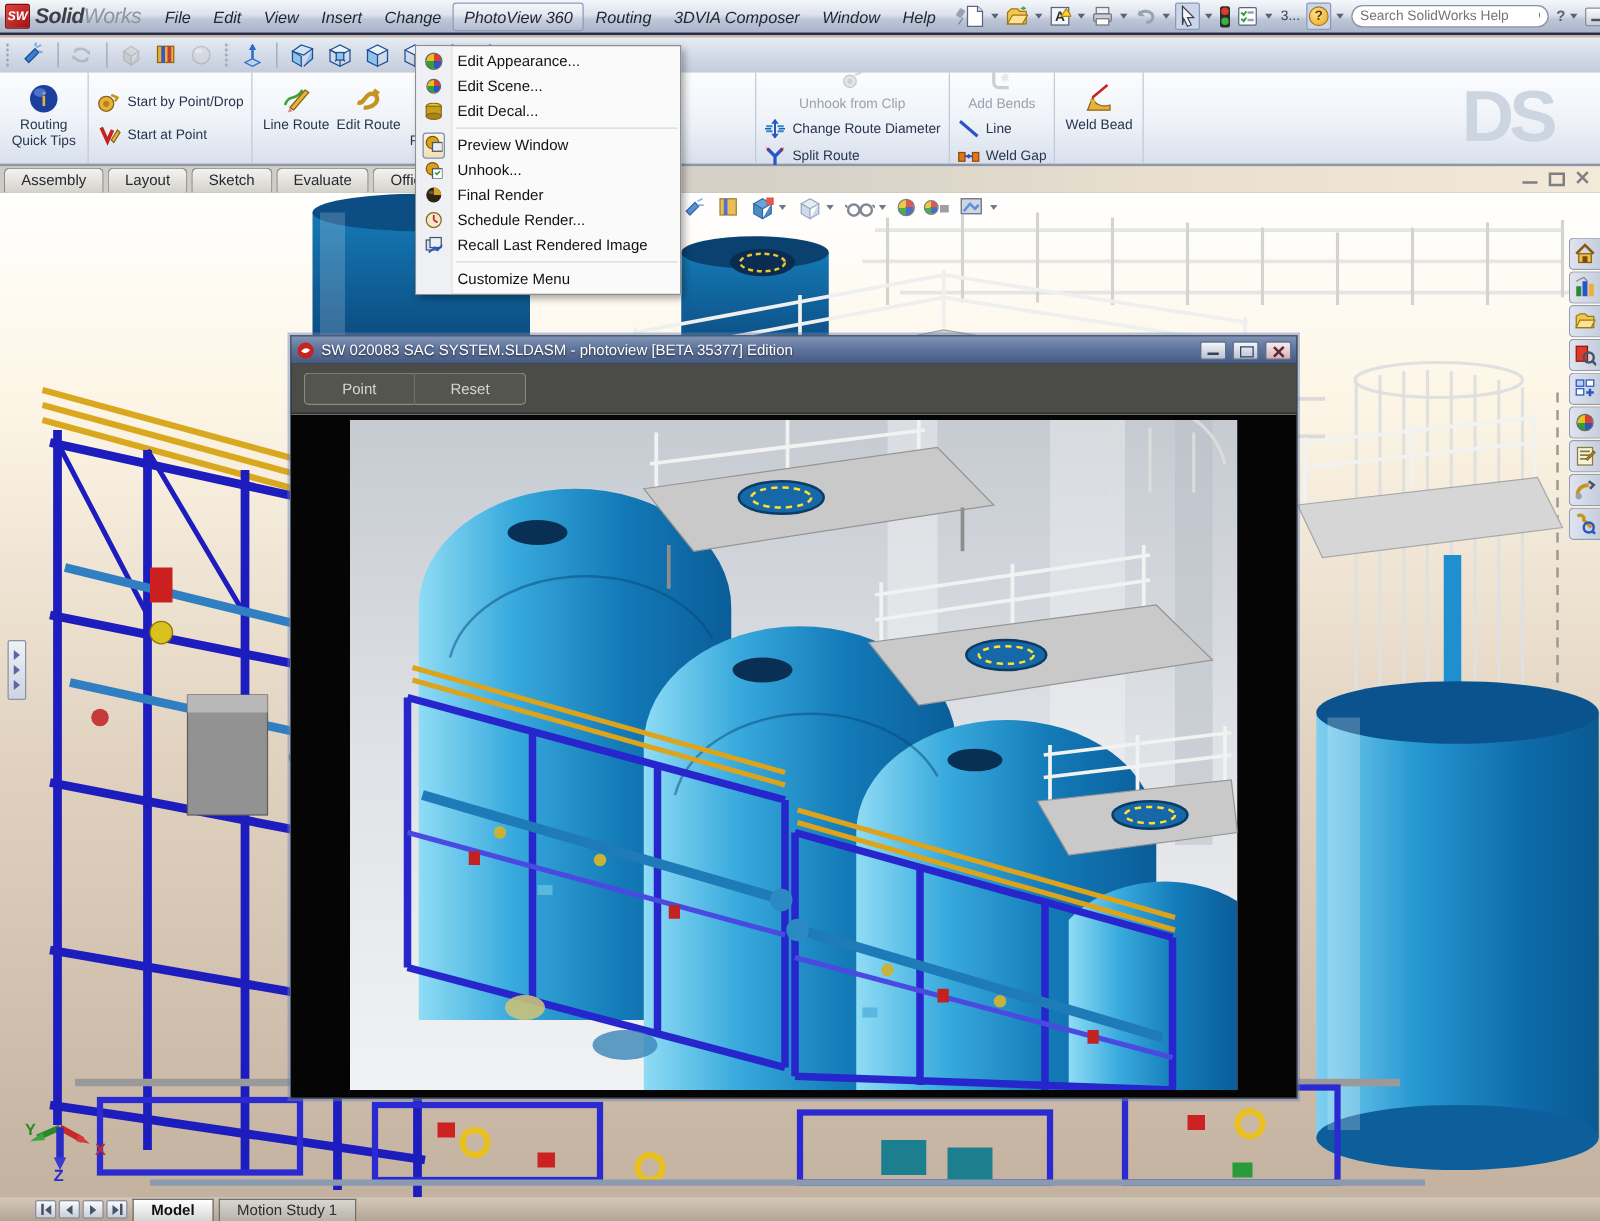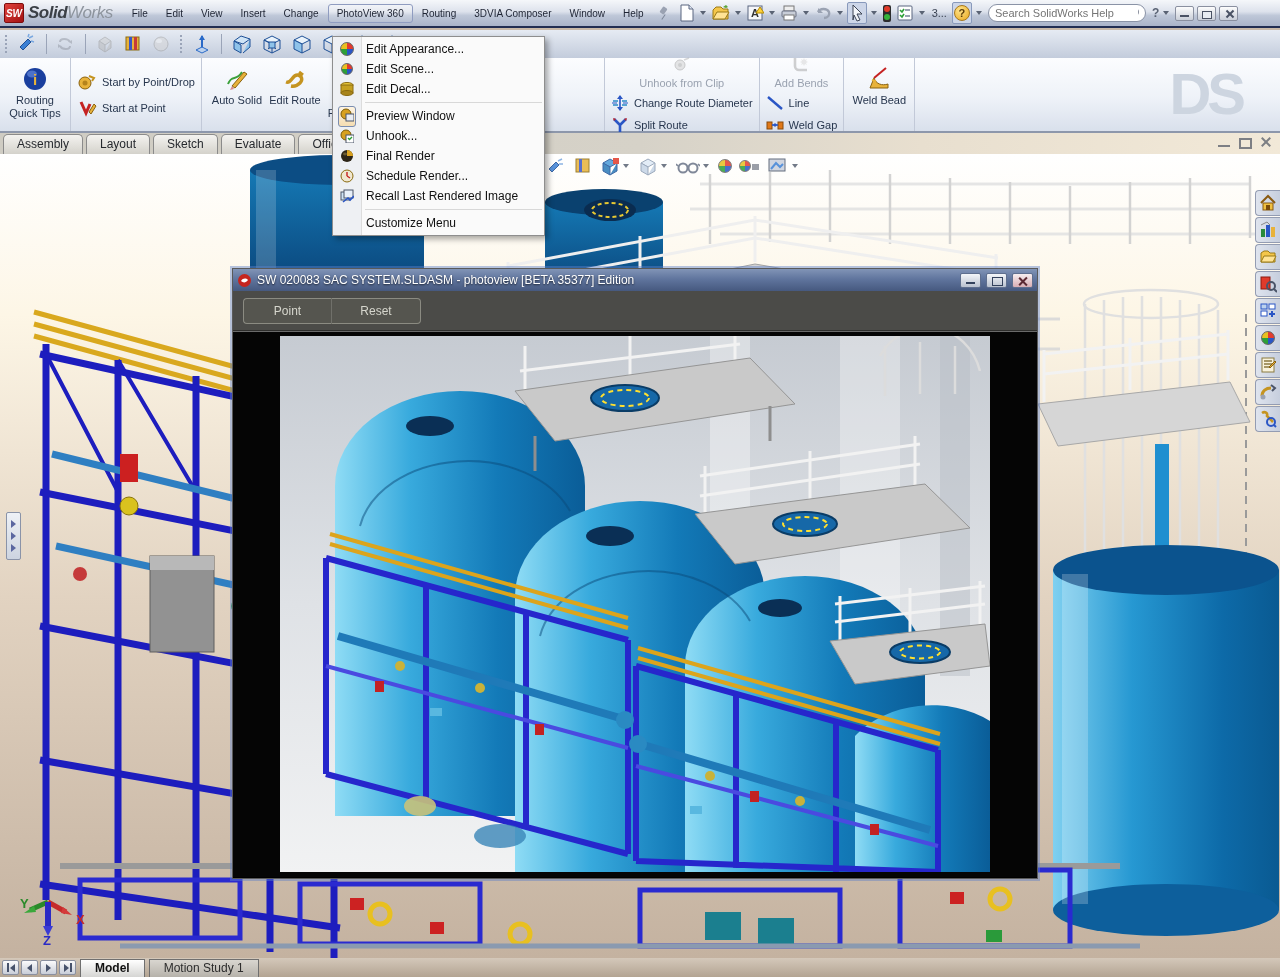--- a/index.html
+++ b/index.html
@@ -10,21 +10,21 @@
   .titlebar { position:absolute; left:0; top:0; width:1280px; height:28px;
     background:linear-gradient(#f5f7fa 0%,#dde2ec 45%,#bec7d8 60%,#aab4c9 100%);
     border-bottom:2px solid #222e52; display:flex; align-items:center; z-index:20; }
   .logo { display:flex; align-items:flex-end; gap:4px; padding:0 10px 0 4px;font-style:italic; }
   .logo-cube { width:20px; height:20px; background:linear-gradient(135deg,#e0423d,#a31212);
     color:#fff; font-weight:bold; font-size:10px; display:flex; align-items:center; justify-content:center;
     border-radius:2px; border:1px solid #7c0d0d; }
   .logo-solid { font-size:17px; font-weight:bold; color:#3b4046; letter-spacing:-0.5px; }
   .logo-works { font-size:17px; color:#8d949d; letter-spacing:-0.5px; }
   .menubar { display:flex; align-items:center; height:100%; }
-  .menu-item { font-size:10px; color:#1e2433; padding:4px 9px; cursor:default; white-space:nowrap; }
+  .menu-item { font-size:13px; color:#1e2433; padding:4px 9px; cursor:default; white-space:nowrap;font-style:italic; }
   .menu-item.active { border:1px solid #8f9cc0; border-radius:3px; background:linear-gradient(#ffffff55,#ffffff11); padding:3px 8px; }
   .pin-icon { width:12px; height:14px; margin:0 4px; position:relative; }
   .pin-icon::before { content:""; position:absolute; left:4px; top:1px; width:5px; height:7px; background:#9aa2b2; border-radius:1px; transform:rotate(35deg); }
   .pin-icon::after { content:""; position:absolute; left:6px; top:8px; width:1px; height:6px; background:#7b8496; transform:rotate(35deg); }
   .quickbar { display:flex; align-items:center; gap:2px; margin-left:4px; }
   .qbtn { display:flex; align-items:center; height:22px; padding:0 1px; border-radius:2px; }
   .qbtn.pressed { border:1px solid #8899bb; background:#cdd6e8; }
   .caret { width:0; height:0; border-left:3px solid transparent; border-right:3px solid transparent; border-top:4px solid #5a6374; margin:0 2px; }
   .searchbox { display:flex; align-items:center; background:#fff; border:1px solid #8a93a6; border-radius:10px;
     height:18px; width:158px; margin:0 4px; padding:0 6px; }
@@ -116,21 +116,21 @@
   .pv-toolbar-btns { display:flex; }
   .pvtb { width:89px; height:26px; background:#55554f; border:1px solid #8b8b82; color:#d6d6cd;
     font-size:12px; font-family:"Liberation Sans",sans-serif; display:flex; align-items:center; justify-content:center; }
   .pvtb.left { border-radius:4px 0 0 4px; border-right:1px solid #70706a; }
   .pvtb.right { border-radius:0 4px 4px 0; border-left:none; }
   .pv-content { height:546px; background:#050505; display:flex; justify-content:center; border-top:1px solid #6a6a6a; }
   .pv-content svg { margin-top:4px; }
 
   
   .bottombar { position:absolute; left:0; top:958px; width:1280px; height:19px;
-    background:linear-gradient(#d4c8ba,#b3a492); display:flex; align-items:center; z-index:20; }
+    background:linear-gradient(#d4c8ba,#b3a492); display:flex; align-items:center; z-index:20;padding-left:26px; }
   .navbtn { width:17px; height:15px; margin-left:2px; background:linear-gradient(#fbfbfc,#c8cdd8); border:1px solid #8a90a0; border-radius:2px;
     display:flex; align-items:center; justify-content:center; position:relative; }
   .tri-l { width:0;height:0;border-top:4px solid transparent;border-bottom:4px solid transparent;border-right:5px solid #47526b; }
   .tri-r { width:0;height:0;border-top:4px solid transparent;border-bottom:4px solid transparent;border-left:5px solid #47526b; }
   .bar-l { width:2px;height:9px;background:#47526b;margin-right:1px; }
   .bar-r { width:2px;height:9px;background:#47526b;margin-left:1px; }
   .btab { font-size:12px; padding:1px 14px 2px; border:1px solid #6f6f6f; border-bottom:none; margin-left:4px; white-space:nowrap; }
   .btab.active { font-weight:bold; background:linear-gradient(#ffffff,#d5d5d3); color:#111; }
   .btab.idle { background:linear-gradient(#d9d6d0,#b6b2aa); color:#2c2c2c; }
 </style>
@@ -359,21 +359,21 @@
         </div>
       </div>
     </div>
     <div class="rgroup">
       <div class="bigbtn">
         <svg width="26" height="26">
             <path d="M4 18c4-10 8-2 14-12" fill="none" stroke="#3aa03a" stroke-width="2"></path>
             <path d="M8 20L20 6l3 2-12 14z" fill="#e8b23a" stroke="#8a6210"></path>
             <path d="M8 20l-2 4 4-1z" fill="#d88a8a"></path>
           </svg>
-        <span>Auto Solid</span>
+        <span>Line Route</span>
       </div>
       <div class="bigbtn">
         <svg width="26" height="26">
             <path d="M4 16c6 2 6-8 12-7 4 1 5 5 2 8-4 4-9 3-9 3" fill="none" stroke="#c59420" stroke-width="3.4"></path>
             <path d="M17 6l4 3" stroke="#c59420" stroke-width="3"></path>
           </svg>
         <span>Edit Route</span>
       </div>
       <div class="bigbtn">
         <svg width="26" height="26">

